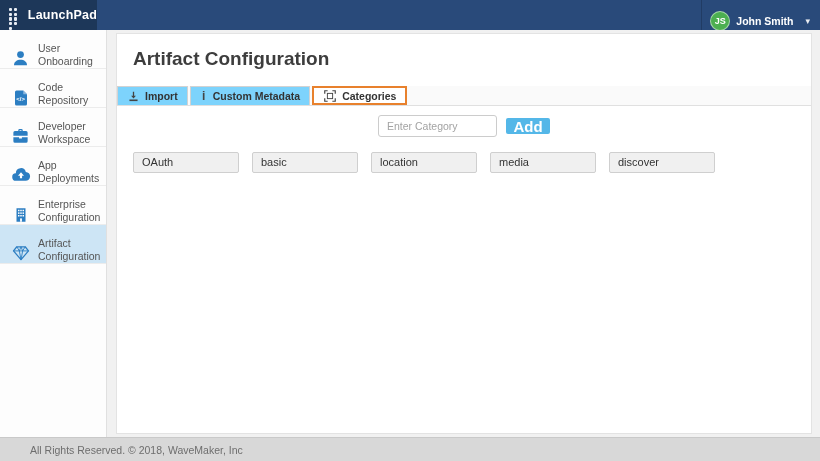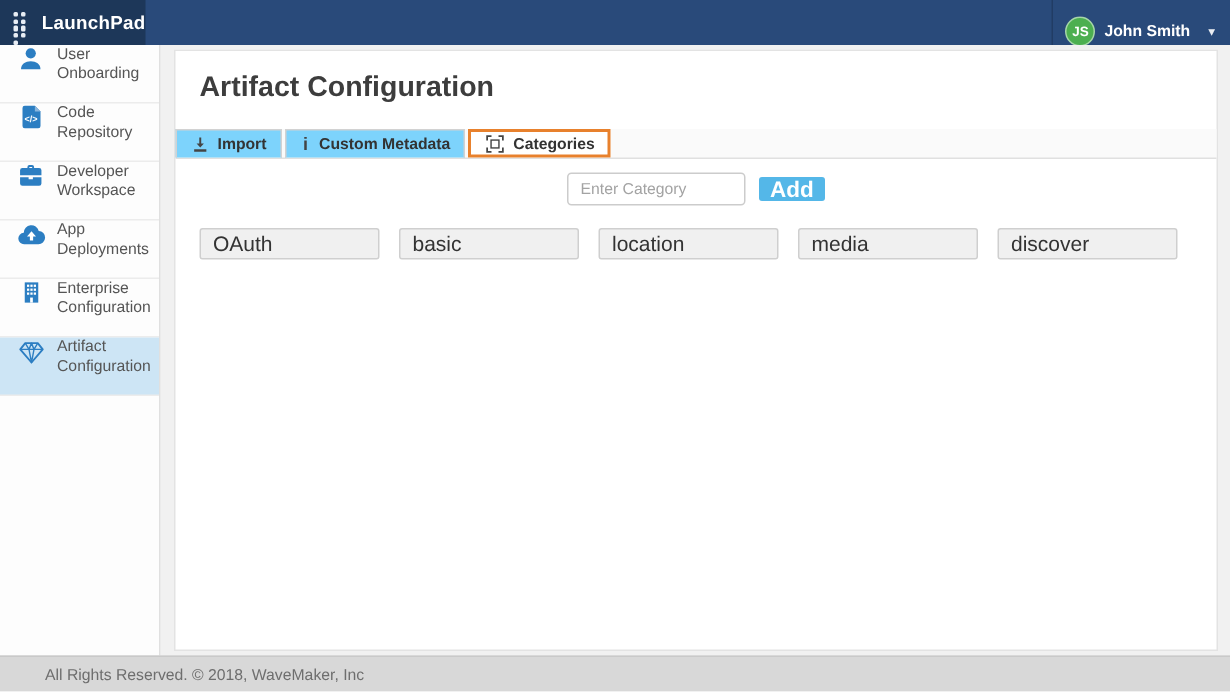--- a/index.html
+++ b/index.html
@@ -47,21 +47,21 @@
   .body-row { flex: 1; display: flex; min-height: 0; background: #f1f1f1; }
 
   
   .sidebar {
     width: 107px; flex: 0 0 107px;
     background: #fdfdfd; border-right: 1px solid #e0e0e0;
     display: flex; flex-direction: column;
   }
   .sidebar-item {
     height: 39px; flex: 0 0 39px;
-    display: flex; align-items: flex-start;
+    display: flex; align-items: flex-end;
     padding-left: 10px;
     border-bottom: 1px solid #ececec;
     cursor: pointer;
   }
   .sidebar-item.active { background: var(--active-item-bg, #cde5f5); }
   .s-icon {
     width: 21px; flex: 0 0 21px; margin-right: 7px;
     display: flex; align-items: center; justify-content: center;
     color: var(--sidebar-icon-blue, #2c7ec2);
   }
@@ -102,23 +102,23 @@
   }
   .category-input::placeholder { color: #a3a3a3; }
   .add-btn {
     width: 44px; height: 16px; border: none; border-radius: 2px;
     background: var(--add-blue, #54b7e8); color: #fff;
     font-size: 15px; font-weight: bold; font-family: "Liberation Sans", sans-serif;
     cursor: pointer;
   }
   .chips { display: flex; gap: 13px; padding: 0 16px; margin-top: 15px; }
   .chip {
-    width: 120px; height: 21px; line-height: 19px;
+    width: 106px; height: 21px; line-height: 19px;
     background: #f0f0f0; border: 1px solid #cfcfcf; border-radius: 2px;
-    padding-left: 8px; font-size: 14px; color: #333;
+    padding-left: 8px; font-size: 11px; color: #333;
     cursor: pointer; overflow: hidden;
   }
 
   
   .footer {
     height: 24px; flex: 0 0 24px;
     background: #d8d8d8; border-top: 1px solid #c9c9c9;
     display: flex; align-items: center; padding-left: 30px;
     font-size: 10.5px; color: #6e6e6e;
   }

